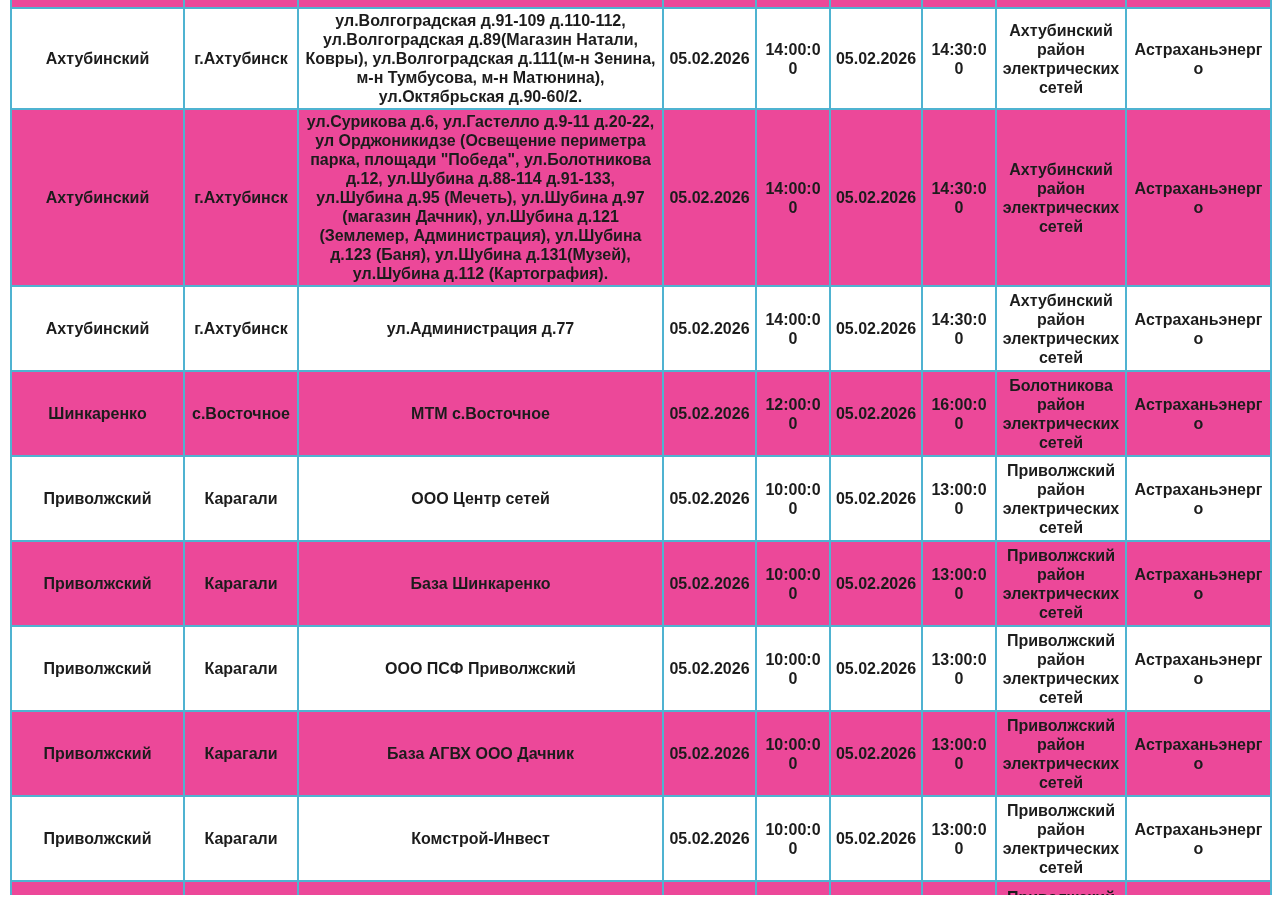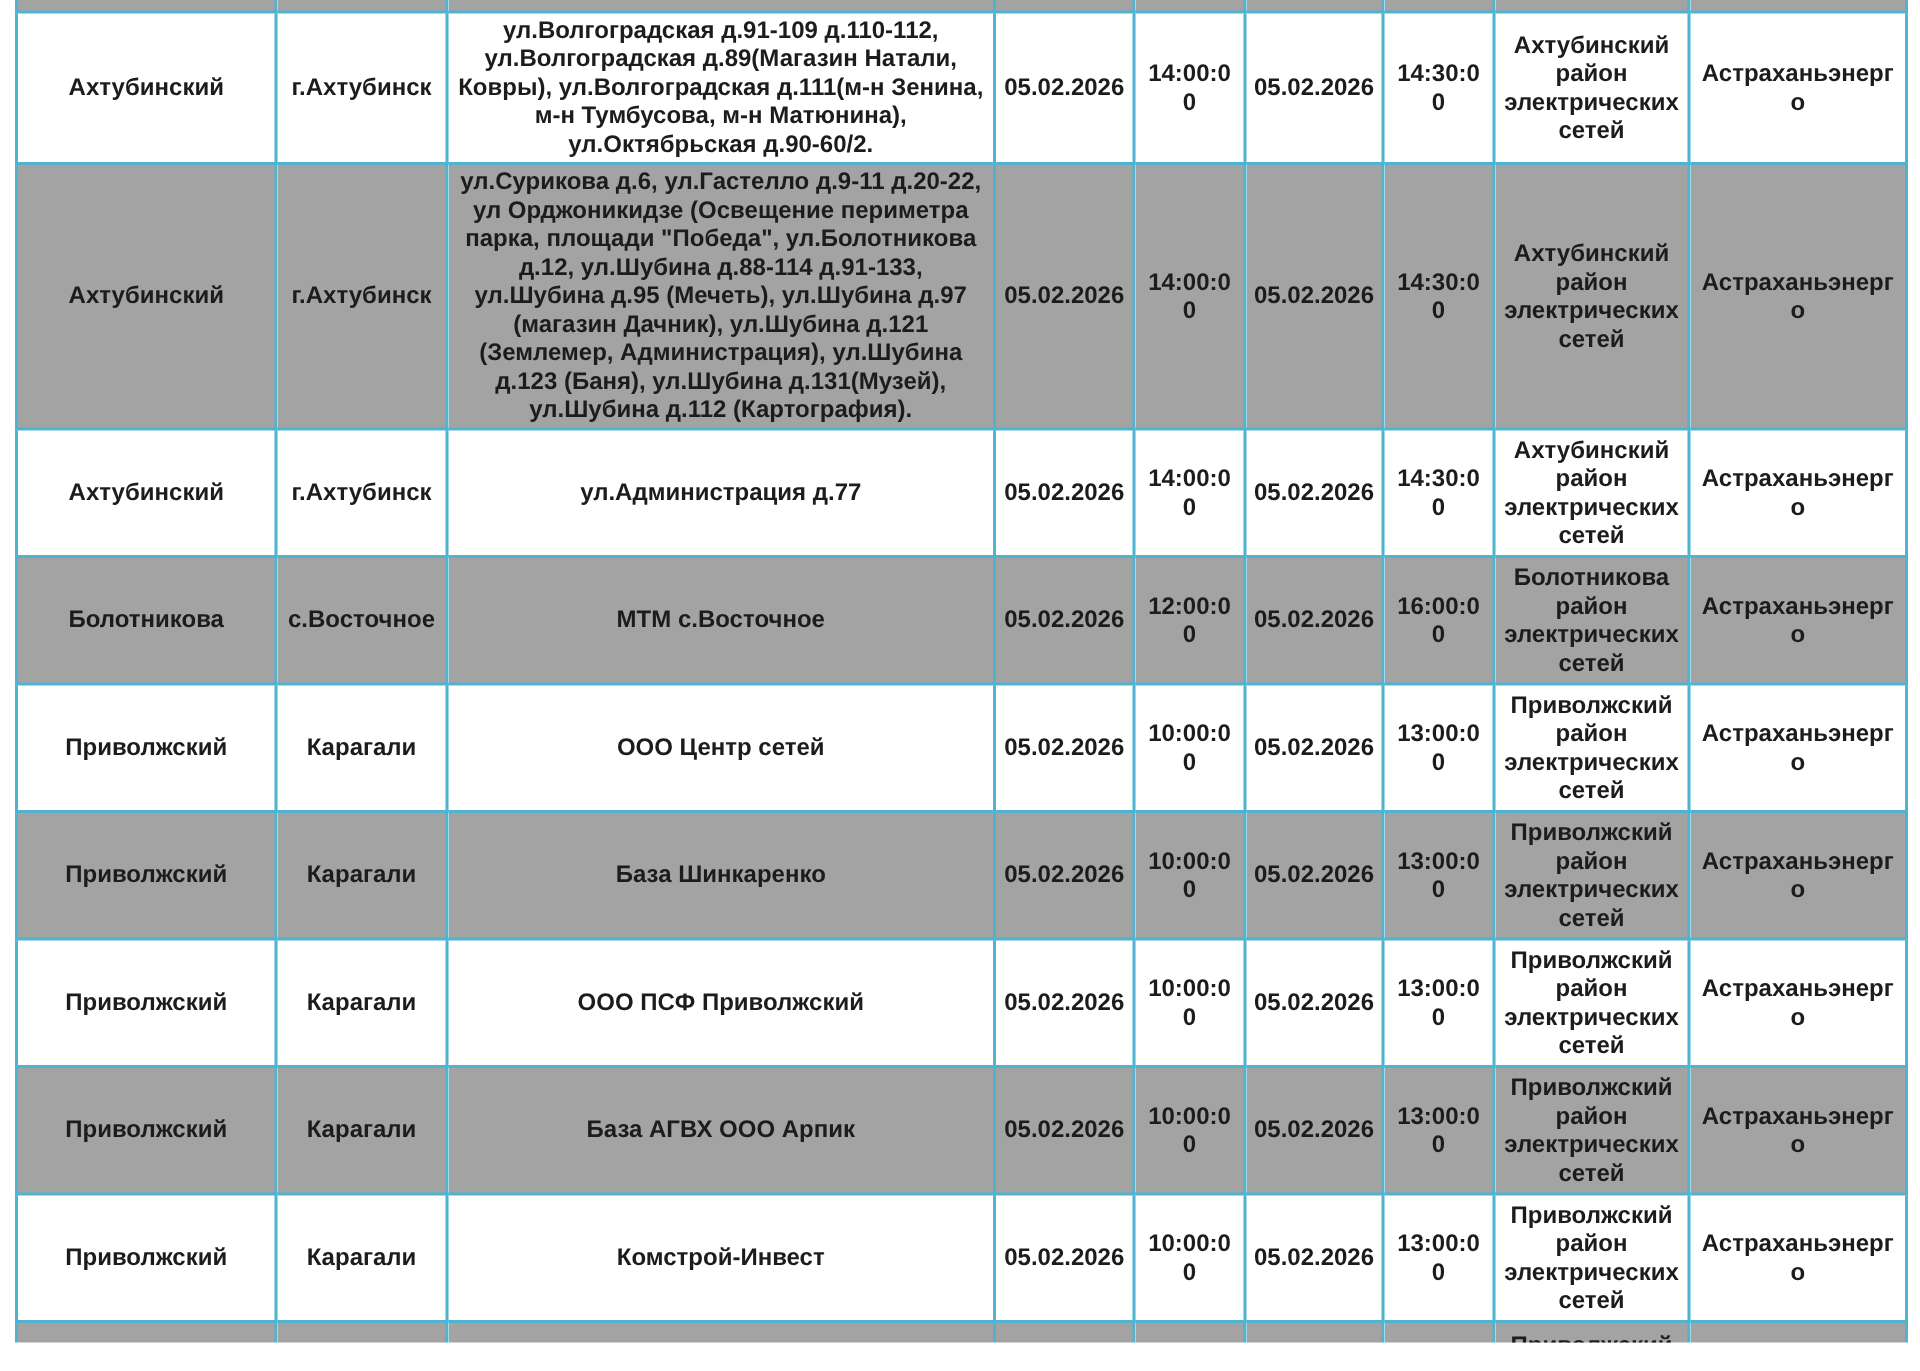--- a/index.html
+++ b/index.html
@@ -25,21 +25,21 @@
     text-align: center;
     vertical-align: middle;
     font-size: 16px;
     font-weight: 700;
     line-height: 19px;
     padding: 2px 4px;
     overflow: hidden;
     word-wrap: break-word;
   }
   tr.row-white td { background: #ffffff; }
-  tr.row-tan td { background: #a3a3a3; }
+  tr.row-tan td { background: #ec4899; }
   tr.partial-top { height: 8px; }
   tr.partial-top td { border-top: none; padding: 0; }
   tr.row-a { height: 97px; }
   tr.row-b { height: 176px; }
   tr.row-std { height: 85px; }
   tr.partial-bottom { height: 13px; }
   tr.partial-bottom td { border-bottom: none; vertical-align: top; padding: 0; }
   .clip-top {
     height: 13px;
     padding-top: 6px;
@@ -107,21 +107,21 @@
       <td>ул.Администрация д.77</td>
       <td>05.02.2026</td>
       <td>14:00:00</td>
       <td>05.02.2026</td>
       <td>14:30:00</td>
       <td>Ахтубинский район электрических сетей</td>
       <td>Астраханьэнерго</td>
     </tr>
 
     <tr class="row-std row-tan">
-      <td>Болотникова</td>
+      <td>Шинкаренко</td>
       <td>с.Восточное</td>
       <td>МТМ с.Восточное</td>
       <td>05.02.2026</td>
       <td>12:00:00</td>
       <td>05.02.2026</td>
       <td>16:00:00</td>
       <td>Болотникова район электрических сетей</td>
       <td>Астраханьэнерго</td>
     </tr>
 
@@ -157,21 +157,21 @@
       <td>10:00:00</td>
       <td>05.02.2026</td>
       <td>13:00:00</td>
       <td>Приволжский район электрических сетей</td>
       <td>Астраханьэнерго</td>
     </tr>
 
     <tr class="row-std row-tan">
       <td>Приволжский</td>
       <td>Карагали</td>
-      <td>База АГВХ ООО Арпик</td>
+      <td>База АГВХ ООО Дачник</td>
       <td>05.02.2026</td>
       <td>10:00:00</td>
       <td>05.02.2026</td>
       <td>13:00:00</td>
       <td>Приволжский район электрических сетей</td>
       <td>Астраханьэнерго</td>
     </tr>
 
     <tr class="row-std row-white">
       <td>Приволжский</td>

